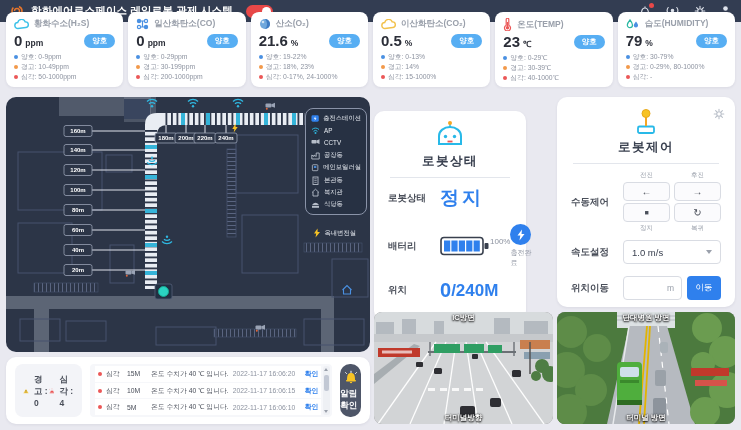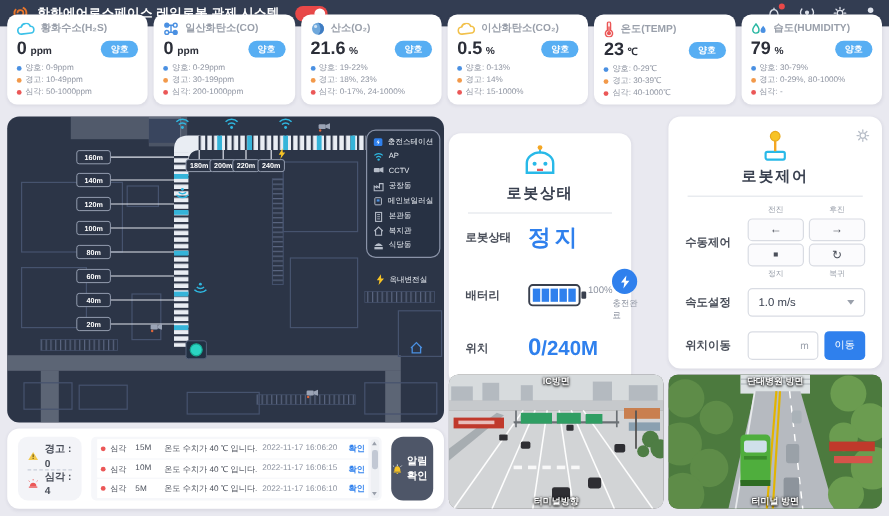--- a/index.html
+++ b/index.html
@@ -59,34 +59,34 @@
   .pbtn{height:19px;border:1px solid #d9dce3;border-radius:4px;background:#fbfbfd;display:flex;align-items:center;justify-content:center;font-size:10px;color:#4a4f5a;cursor:pointer}
   .sel{flex:1;height:24px;border:1px solid #d9dce3;border-radius:4px;display:flex;align-items:center;padding:0 8px;font-size:9.5px;color:#3a4150;cursor:pointer;background:#fff}
   .chev{margin-left:auto;width:0;height:0;border-left:3.5px solid transparent;border-right:3.5px solid transparent;border-top:4px solid #9aa0ab}
   .minput{flex:1;height:24px;border:1px solid #d9dce3;border-radius:4px;display:flex;align-items:center;padding:0 7px;background:#fff}
   .minput input{border:none;outline:none;width:100%;font-size:9px;font-family:"Liberation Sans",sans-serif}
   .msuffix{font-size:8.5px;color:#9aa0ab}
   .mbtn{width:34px;height:24px;background:#2f80ed;border:none;color:#fff;font-size:8.5px;border-radius:4px;margin-left:5px;cursor:pointer;font-family:"Liberation Sans",sans-serif}
 
   
   #alerts{position:absolute;left:6px;top:357px;width:364px;height:67px;background:#fff;border-radius:10px;display:flex;gap:8px;padding:7px 9px;box-shadow:0 1px 3px rgba(40,40,80,.08)}
-  .sumbox{width:76px;background:#f3f4f8;border-radius:8px;padding:5px 8px;display:flex;flex-direction:column;justify-content:space-between}
+  .sumbox{width:76px;background:#f3f4f8;border-radius:8px;padding:5px 8px;display:flex;flex-direction:row;justify-content:space-between}
   .sumrow{display:flex;gap:5px;align-items:center;font-size:8.5px;color:#4a4f5a;font-weight:bold}
   .dash{border-top:1px dashed #c9ced9}
   .alist{flex:1;background:#f6f7fa;border-radius:4px;padding:2px 11px 2px 5px;display:flex;flex-direction:column;gap:1px;position:relative}
   .arow{flex:1;background:#fff;display:flex;align-items:center;gap:4px;font-size:6.8px;color:#4a4f5a;padding:0 3px;white-space:nowrap}
   .adot{width:4px;height:4px;border-radius:50%;background:#eb5757;flex:0 0 4px}
   .alvl{width:17px}.apos{width:20px}.amsg{flex:1}.atime{width:68px;color:#8d93a0}
   .aok{color:#2f80ed;font-weight:bold;cursor:pointer}
   .scrolltrack{position:absolute;right:2px;top:2px;bottom:2px;width:7px;background:#eef0f4;border-radius:3px;cursor:pointer}
   .scrollthumb{position:absolute;top:9px;left:1px;width:5px;height:16px;background:#c2c8d4;border-radius:2px;cursor:grab}
   .sarr{position:absolute;left:1.2px;width:0;height:0;border-left:2.3px solid transparent;border-right:2.3px solid transparent}
   .sarr.up{top:2px;border-bottom:3.5px solid #9aa0ab}
   .sarr.dn{bottom:2px;border-top:3.5px solid #9aa0ab}
-  .confirm{width:57px;background:#4e5668;border-radius:10px;display:flex;flex-direction:row;align-items:center;justify-content:center;gap:3px;color:#fff;font-size:8.5px;cursor:pointer;font-weight:bold}
+  .confirm{width:57px;background:#4e5668;border-radius:10px;display:flex;flex-direction:column;align-items:center;justify-content:center;gap:3px;color:#fff;font-size:8.5px;cursor:pointer;font-weight:bold}
 
   
   .cam{position:absolute;width:179px;height:112px;border-radius:8px;overflow:hidden;background:#888;cursor:pointer}
   #cam1{left:374px;top:312px}
   #cam2{left:557px;top:312px;width:178px}
   .cap{position:absolute;left:0;right:0;text-align:center;color:#fff;font-size:7.5px;font-weight:bold;text-shadow:0 0 2px #000,0 1px 2px #000}
   .cap.top{top:1px}.cap.bot{bottom:1px}
 </style>
 </head>
 <body>

